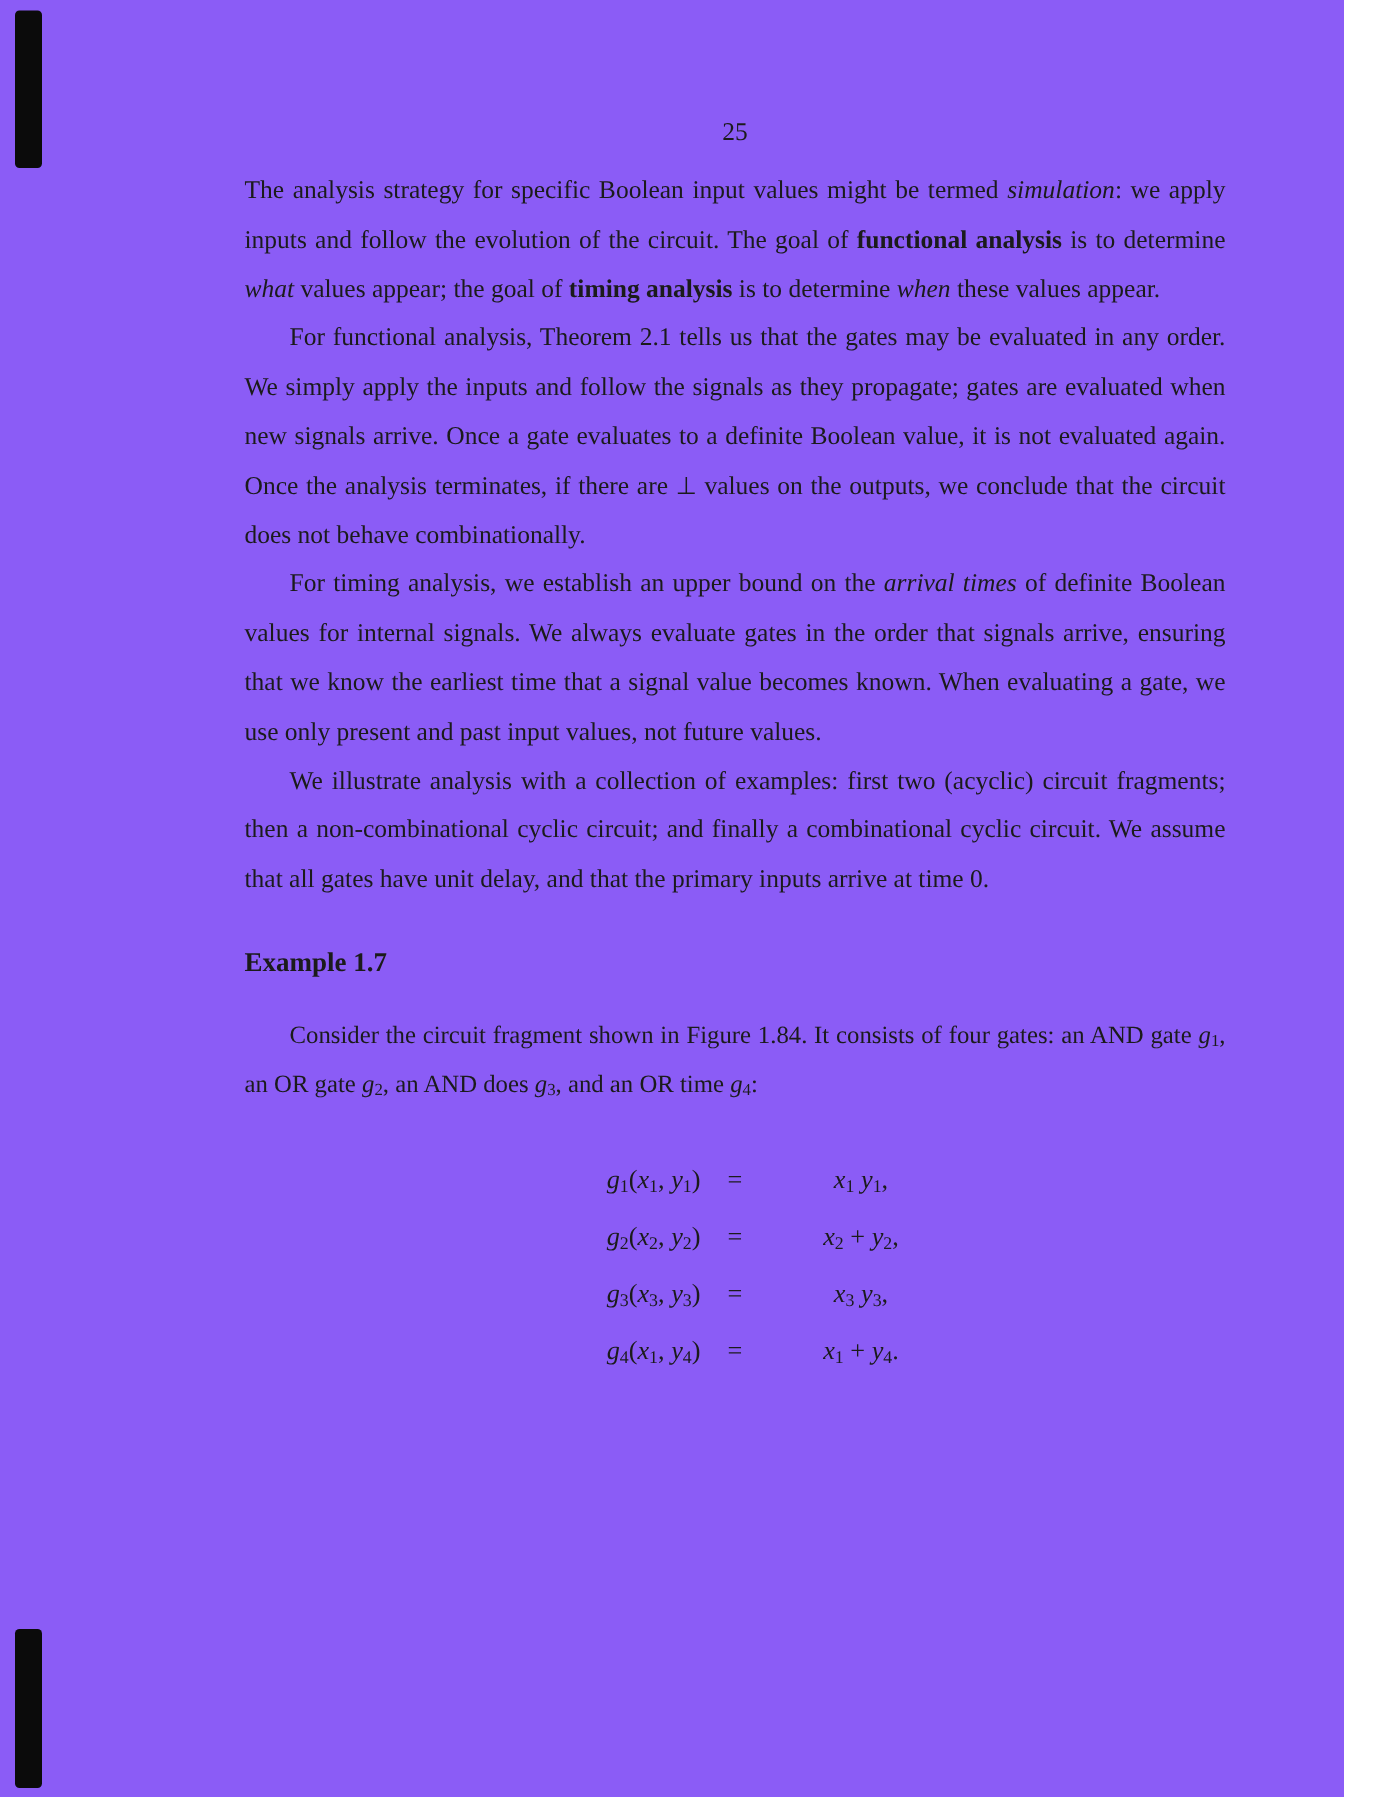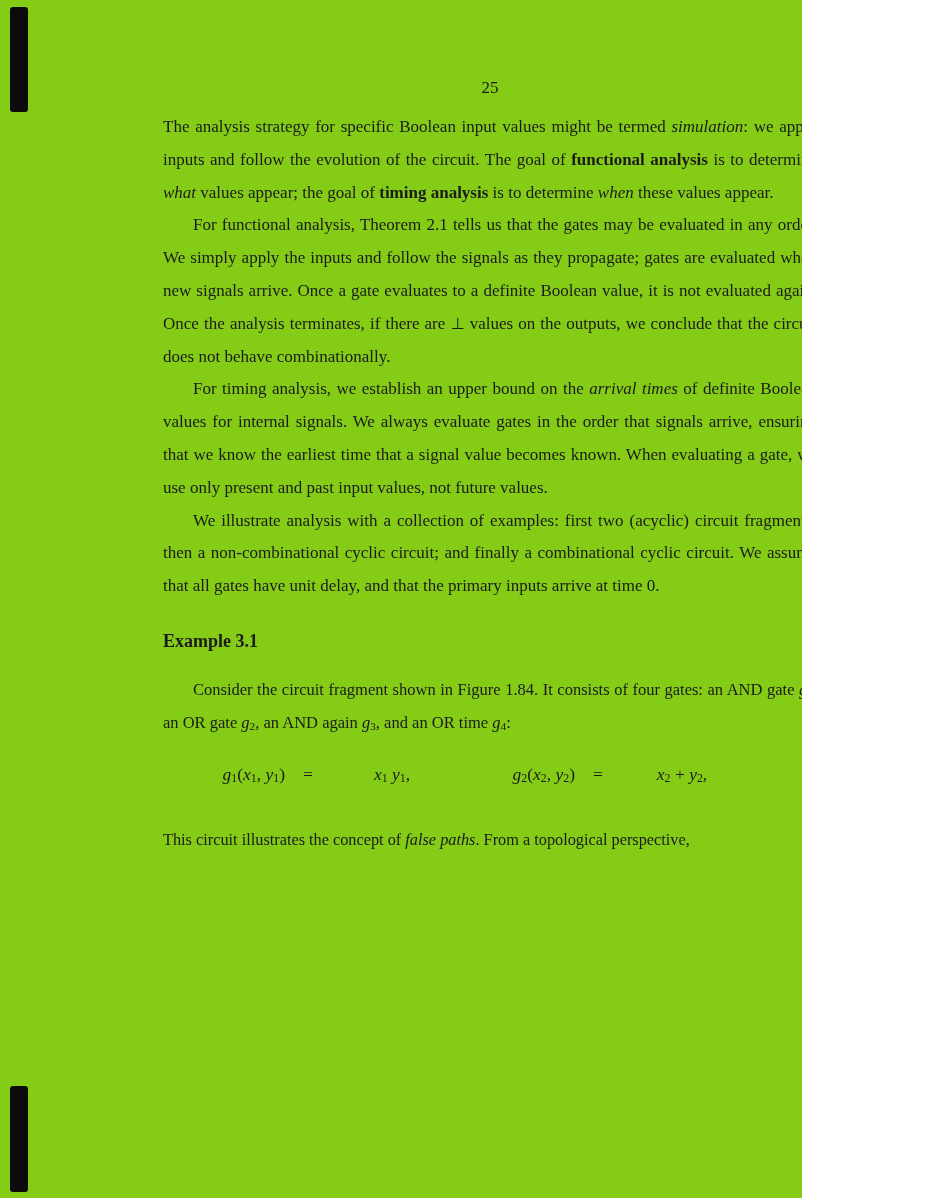--- a/index.html
+++ b/index.html
@@ -1,20 +1,20 @@
 <!DOCTYPE html>
 <html><head>
 <meta charset="utf-8">
 <style>
   html, body { margin: 0; padding: 0; background: #ffffff; }
   .page {
     position: relative;
-    width: 802px;
+    width: 896px;
     height: 1198px;
-    background: #84cc16;
+    background: #8b5cf6;
     font-family: "Liberation Serif", "DejaVu Serif", serif;
     color: #1b1b1b;
     overflow: hidden;
   }
   .scan-bar {
     position: absolute;
     left: 10px;
     width: 18px;
     background: #0b0b0b;
     border-radius: 3px;
@@ -55,23 +55,23 @@
     font-weight: bold;
   }
   .intro {
     margin: 21px 0 0 0;
     font-size: 16.5px;
     line-height: 32.8px;
     text-align: justify;
     text-indent: 30px;
   }
   .equations {
-    margin-top: 24px;
+    margin-top: 36px;
     display: flex;
-    flex-direction: row;
+    flex-direction: column;
     align-items: center;
   }
   .eqrow {
     display: flex;
     align-items: baseline;
     height: 38px;
     font-size: 17.5px;
   }
   .eqrow .lhs { width: 122px; text-align: right; }
   .eqrow .rel { width: 46px; text-align: center; }
@@ -103,23 +103,23 @@
     <div class="pagenum">25</div>
 
 
     <div class="bodytext">
       <p><span>The analysis strategy for specific Boolean input values might be termed </span><span class="it">simulation</span><span>: we apply inputs and follow the evolution of the circuit.  The goal of </span><span class="bf">functional analysis</span><span> is to determine </span><span class="it">what</span><span> values appear; the goal of </span><span class="bf">timing analysis</span><span> is to determine </span><span class="it">when</span><span> these values appear.</span></p>
       <p class="ind"><span>For functional analysis, Theorem 2.1 tells us that the gates may be evaluated in any order. We simply apply the inputs and follow the signals as they propagate; gates are evaluated when new signals arrive.  Once a gate evaluates to a definite Boolean value, it is not evaluated again.  Once the analysis terminates, if there are </span><span class="sym">⊥</span><span> values on the outputs, we conclude that the circuit does not behave combinationally.</span></p>
       <p class="ind"><span>For timing analysis, we establish an upper bound on the </span><span class="it">arrival times</span><span> of definite Boolean values for internal signals. We always evaluate gates in the order that signals arrive, ensuring that we know the earliest time that a signal value becomes known. When evaluating a gate, we use only present and past input values, not future values.</span></p>
       <p class="ind"><span>We illustrate analysis with a collection of examples:  first two (acyclic) circuit fragments; then a non-combinational cyclic circuit; and finally a combinational cyclic circuit. We assume that all gates have unit delay, and that the primary inputs arrive at time 0.</span></p>
     </div>
 
-    <h2 class="example">Example 3.1</h2>
+    <h2 class="example">Example 1.7</h2>
 
-    <p class="intro"><span>Consider the circuit fragment shown in Figure 1.84. It consists of four gates: an AND gate </span><span class="it">g</span><sub>1</sub><span>, an OR gate </span><span class="it">g</span><sub>2</sub><span>, an AND again </span><span class="it">g</span><sub>3</sub><span>, and an OR time </span><span class="it">g</span><sub>4</sub><span>:</span></p>
+    <p class="intro"><span>Consider the circuit fragment shown in Figure 1.84. It consists of four gates: an AND gate </span><span class="it">g</span><sub>1</sub><span>, an OR gate </span><span class="it">g</span><sub>2</sub><span>, an AND does </span><span class="it">g</span><sub>3</sub><span>, and an OR time </span><span class="it">g</span><sub>4</sub><span>:</span></p>
 
     <div class="equations" id="equation-block">
         <div class="eqrow">
           <span class="lhs"><span class="it">g</span><sub>1</sub><span>(</span><span class="it">x</span><sub>1</sub><span>, </span><span class="it">y</span><sub>1</sub><span>)</span></span>
           <span class="rel">=</span>
           <span class="rhs"><span class="it">x</span><sub>1</sub><span> </span><span class="it">y</span><sub>1</sub><span>,</span></span>
         </div>
         <div class="eqrow">
           <span class="lhs"><span class="it">g</span><sub>2</sub><span>(</span><span class="it">x</span><sub>2</sub><span>, </span><span class="it">y</span><sub>2</sub><span>)</span></span>
           <span class="rel">=</span>
@@ -130,15 +130,14 @@
           <span class="rel">=</span>
           <span class="rhs"><span class="it">x</span><sub>3</sub><span> </span><span class="it">y</span><sub>3</sub><span>,</span></span>
         </div>
         <div class="eqrow">
           <span class="lhs"><span class="it">g</span><sub>4</sub><span>(</span><span class="it">x</span><sub>1</sub><span>, </span><span class="it">y</span><sub>4</sub><span>)</span></span>
           <span class="rel">=</span>
           <span class="rhs"><span class="it">x</span><sub>1</sub><span> + </span><span class="it">y</span><sub>4</sub><span>.</span></span>
         </div>
       </div>
 
-    <p class="closing"><span>This circuit illustrates the concept of </span><span class="it">false paths</span><span>.  From a topological perspective,</span></p>
   </div>
 </div>
 
 </body></html>

